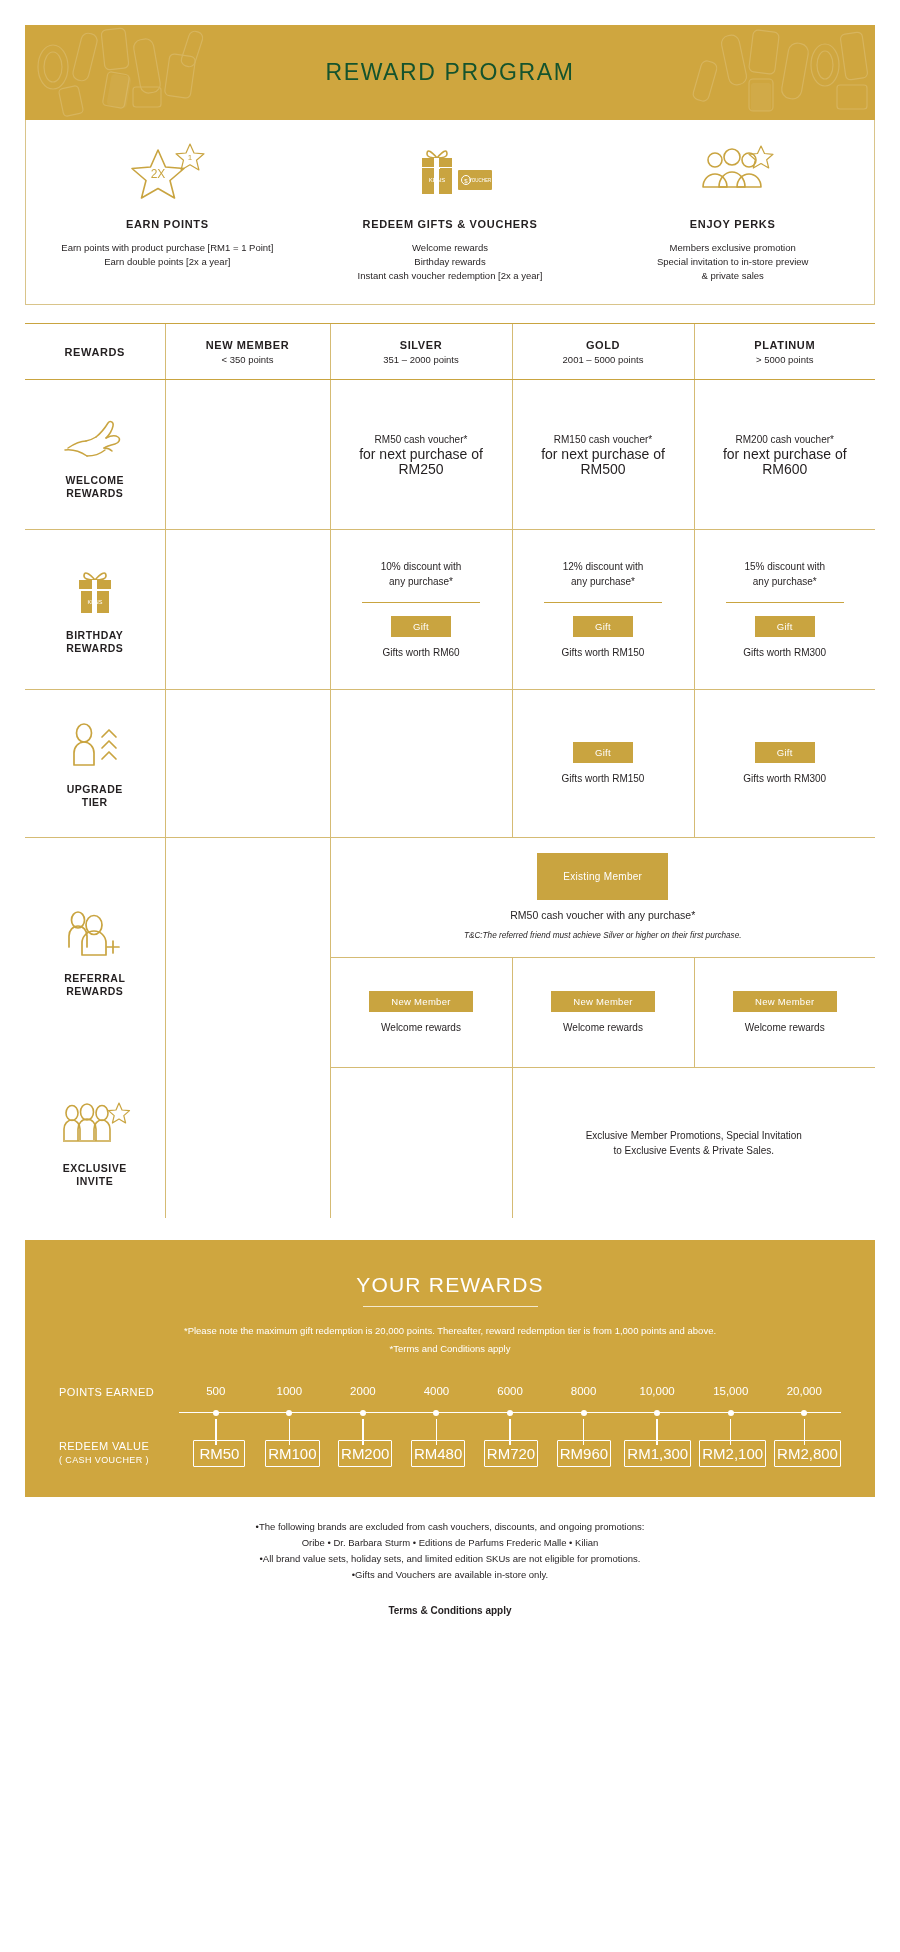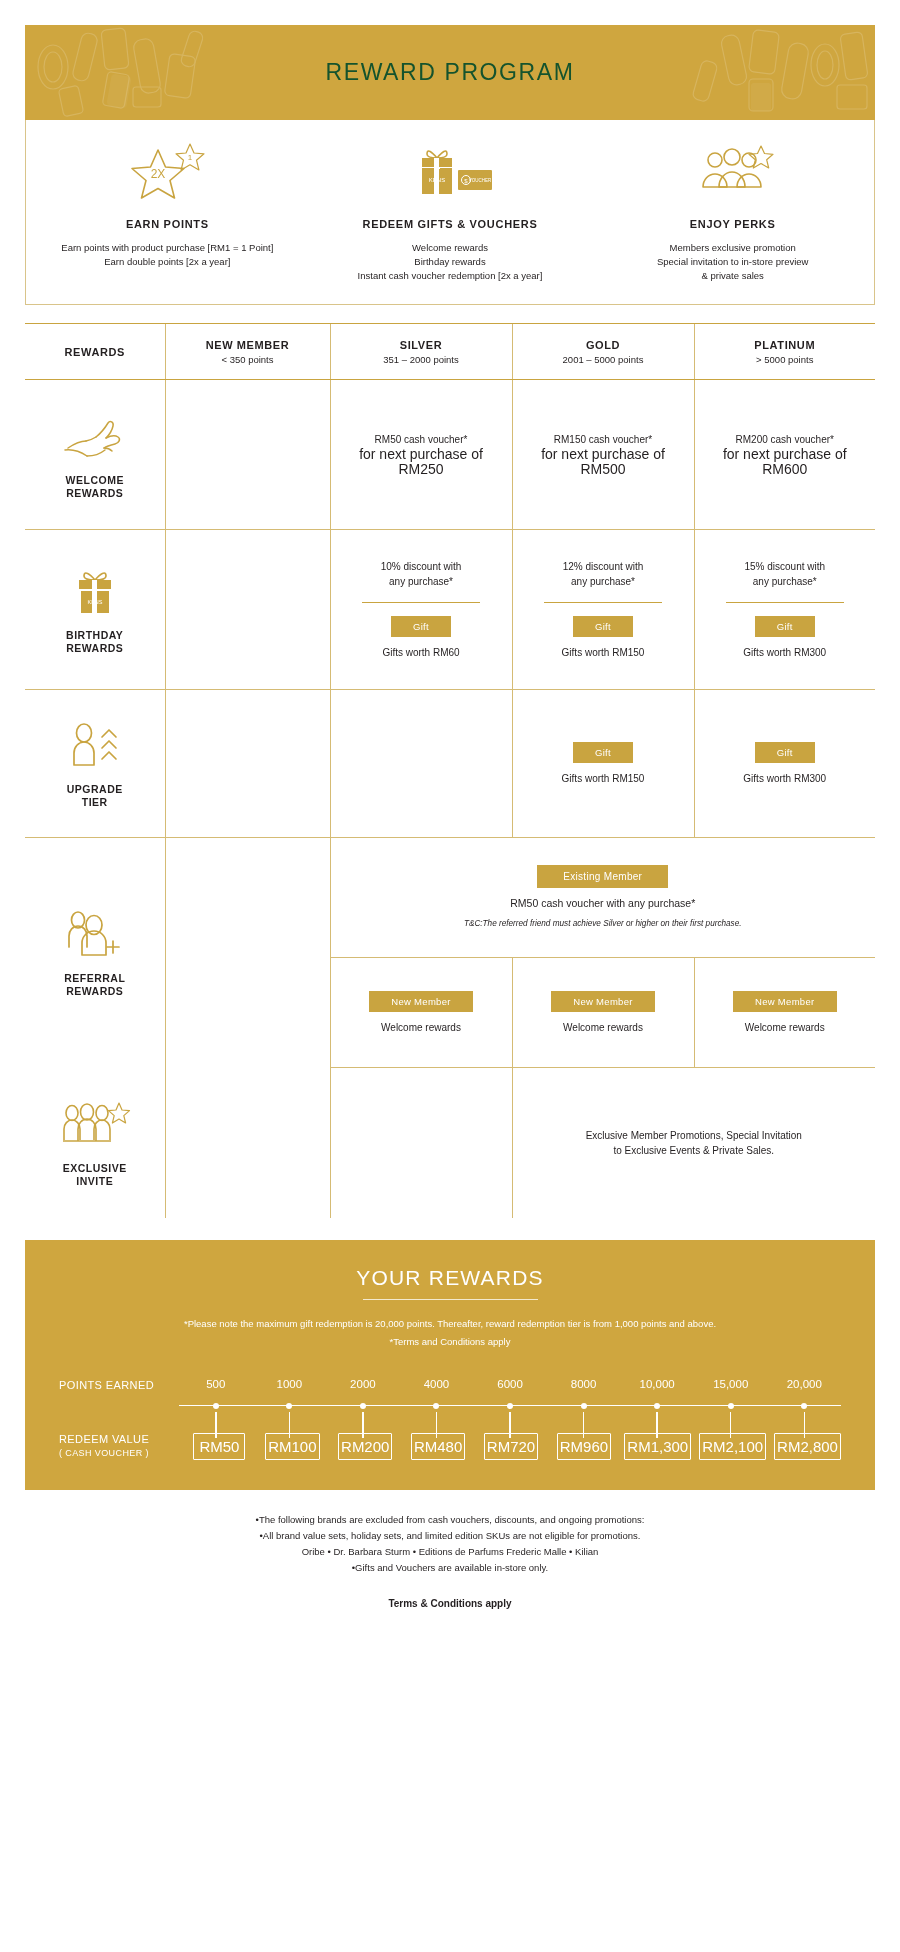--- a/index.html
+++ b/index.html
@@ -60,28 +60,28 @@
 
   .val-cell { text-align: center; font-size: 10px; line-height: 15px; padding: 14px 8px; }
   .val-cell .sub { font-size: 14px; line-height: 15px; }
 
   .divider-line { height: 1px; background: #c9a440; width: 72%; margin: 13px auto; }
 
   .badge {
     display: inline-block; background: #c9a440; color: #fff;
     font-size: 9.5px; padding: 3px 22px; letter-spacing: .3px; margin-bottom: 8px;
   }
-  .badge.wide { padding: 4px 26px; font-size: 10px; }
+  .badge.wide { padding: 16px 26px; font-size: 10px; }
 
   .tc-note { font-size: 8.2px; font-style: italic; line-height: 13px; margin-top: 6px; }
 
   
   .rewards-panel {
     margin-top: 22px; background: #cfa63f; color: #fff;
-    padding: 26px 34px 30px; width: 850px;
+    padding: 33px 34px 30px; width: 850px;
   }
   .rp-title { text-align: center; font-size: 21px; letter-spacing: 1.2px; }
   .rp-rule { width: 175px; height: 1px; background: rgba(255,255,255,.75); margin: 9px auto 0; }
   .rp-note { text-align: center; font-size: 9.5px; line-height: 16px; margin-top: 16px; }
 
   .scale { margin-top: 24px; position: relative; }
   .scale-row { display: flex; align-items: flex-end; }
   .scale-label { width: 120px; font-size: 11px; letter-spacing: .4px; line-height: 14px; flex: none; }
   .scale-label .small { font-size: 9px; display: block; }
   .scale-items { flex: 1; display: flex; }
@@ -529,19 +529,19 @@
             <div class="scale-item"><span class="chip">RM1,300</span></div>
             <div class="scale-item"><span class="chip">RM2,100</span></div>
             <div class="scale-item"><span class="chip">RM2,800</span></div>
           </div>
       </div>
     </div>
   </div>
 
   <div class="footer">
     <div>•The following brands are excluded from cash vouchers, discounts, and ongoing promotions:</div>
+    <div>Oribe • Dr. Barbara Sturm • Editions de Parfums Frederic Malle • Kilian</div>
     <div>•All brand value sets, holiday sets, and limited edition SKUs are not eligible for promotions.</div>
-    <div>Oribe • Dr. Barbara Sturm • Editions de Parfums Frederic Malle • Kilian</div>
     <div>•Gifts and Vouchers are available in-store only.</div>
     <div class="tc">Terms &amp; Conditions apply</div>
   </div>
 
 </div>
 
 </body></html>

